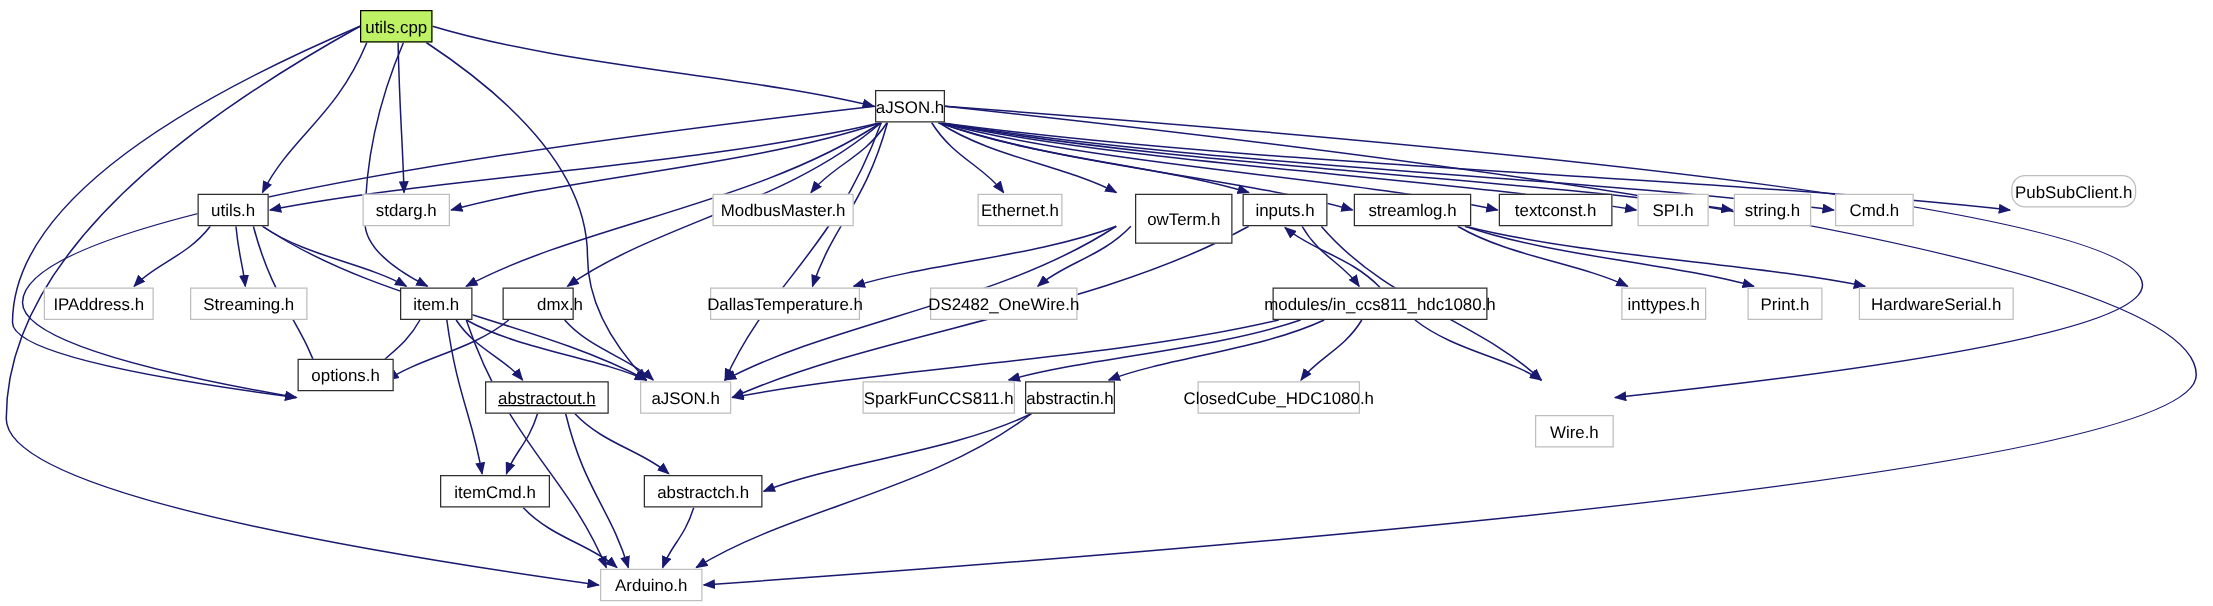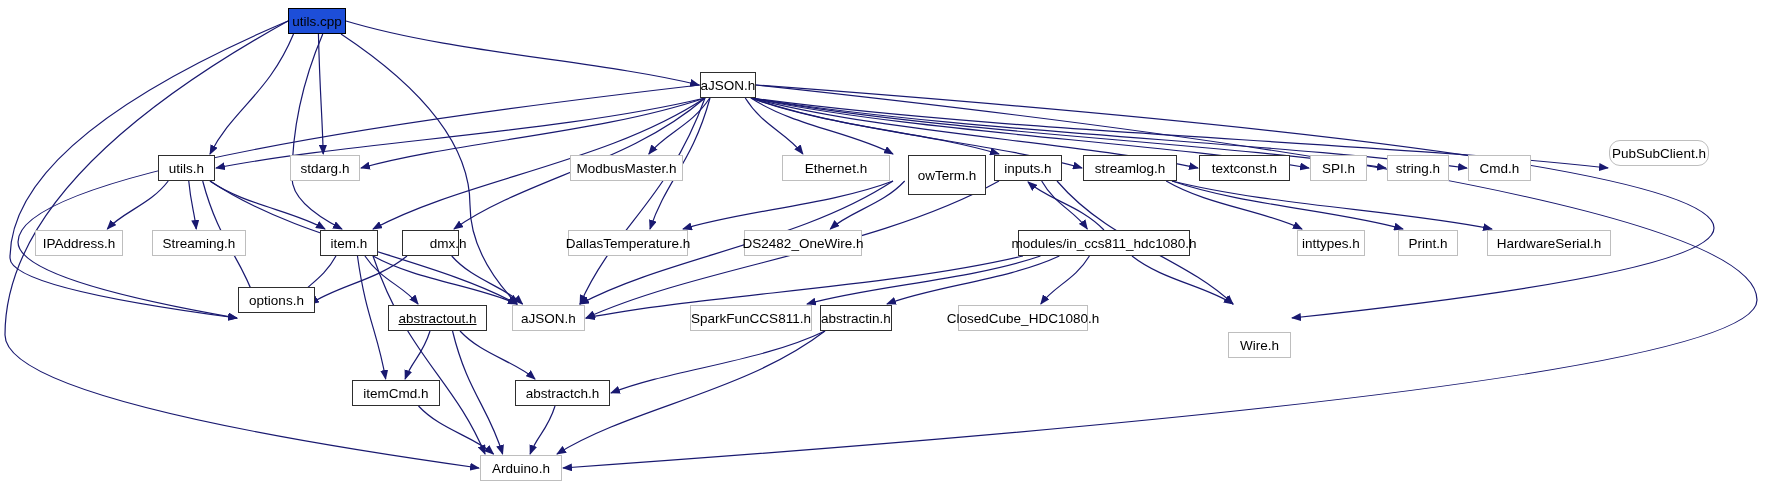--- a/index.html
+++ b/index.html
@@ -14,21 +14,21 @@
   .node {
     position:absolute; z-index:2;
     display:flex; align-items:center; justify-content:center;
     background:#ffffff;
     font-size:13.5px; color:#000000;
     white-space:nowrap;
     box-sizing:border-box;
   }
   .node.internal { border:1px solid #2e2e2e; }
   .node.external { border:1px solid #bebebe; }
-  .node.source   { border:1.5px solid #000000; background:#1d4ed8; }
+  .node.source   { border:1.5px solid #000000; background:#bef264; }
 </style>
 </head>
 <body>
 
 <div class="canvas">
   <svg class="edges" width="1770" height="485" viewBox="0 0 1770 485" xmlns="http://www.w3.org/2000/svg">
     <defs>
       <marker id="arrow" markerWidth="10" markerHeight="8" refX="9" refY="4" orient="auto" markerUnits="userSpaceOnUse">
         <path d="M0,0 L10,4 L0,8 z" fill="#191970"></path>
       </marker>
@@ -95,21 +95,21 @@
         <path d="M418.5,406 C441,430 472.5,435.76 493.5,454" fill="none" stroke="#191970" stroke-width="1.2" marker-end="url(#arrow)"></path>
         <path d="M555.03,406 C547.56,430 537.102,435.76 530.13,454" fill="none" stroke="#191970" stroke-width="1.2" marker-end="url(#arrow)"></path>
       </g>
   </svg>
   <div id="node-layer">
       <div class="node source" style="left: 288px; top: 8px; width: 58px; height: 26px;">utils.cpp</div>
       <div class="node internal" style="left: 700px; top: 72px; width: 56px; height: 26px;">aJSON.h</div>
       <div class="node internal" style="left: 158px; top: 155px; width: 57px; height: 26px;">utils.h</div>
       <div class="node external" style="left: 290px; top: 155px; width: 70px; height: 26px;">stdarg.h</div>
       <div class="node external" style="left: 570px; top: 155px; width: 113px; height: 26px;">ModbusMaster.h</div>
-      <div class="node external" style="left: 782px; top: 155px; width: 108px; height: 26px;">Ethernet.h</div>
+      <div class="node external" style="left: 782px; top: 155px; width: 68px; height: 26px;">Ethernet.h</div>
       <div class="node internal" style="left: 908px; top: 155px; width: 78px; height: 40px;">owTerm.h</div>
       <div class="node internal" style="left: 994px; top: 155px; width: 68px; height: 26px;">inputs.h</div>
       <div class="node internal" style="left: 1083px; top: 155px; width: 94px; height: 26px;">streamlog.h</div>
       <div class="node internal" style="left: 1199px; top: 155px; width: 91px; height: 26px;">textconst.h</div>
       <div class="node external" style="left: 1310px; top: 155px; width: 57px; height: 26px;">SPI.h</div>
       <div class="node external" style="left: 1387px; top: 155px; width: 62px; height: 26px;">string.h</div>
       <div class="node external" style="left: 1468px; top: 155px; width: 63px; height: 26px;">Cmd.h</div>
       <div class="node external" style="left: 1609px; top: 140px; width: 100px; height: 26px; border-radius: 11px;">PubSubClient.h</div>
       <div class="node external" style="left: 35px; top: 230px; width: 88px; height: 26px;">IPAddress.h</div>
       <div class="node external" style="left: 152px; top: 230px; width: 94px; height: 26px;">Streaming.h</div>

